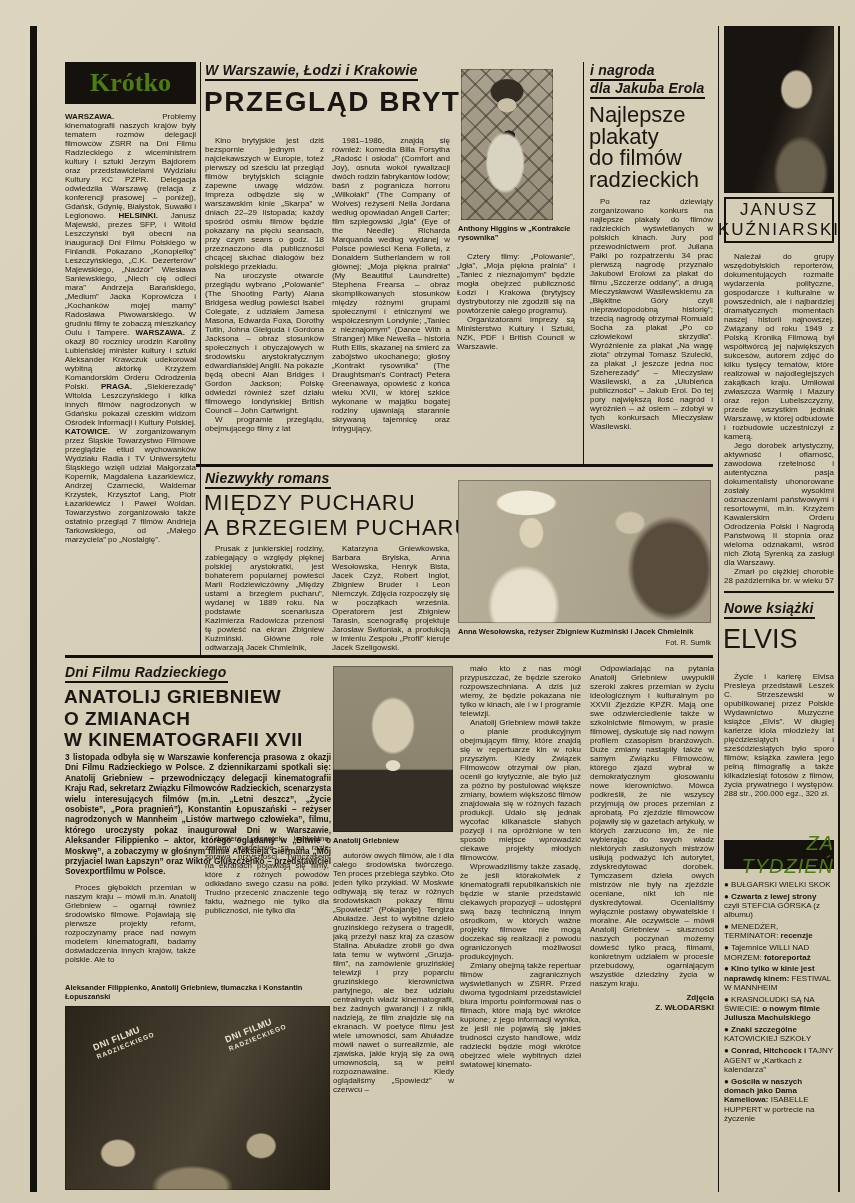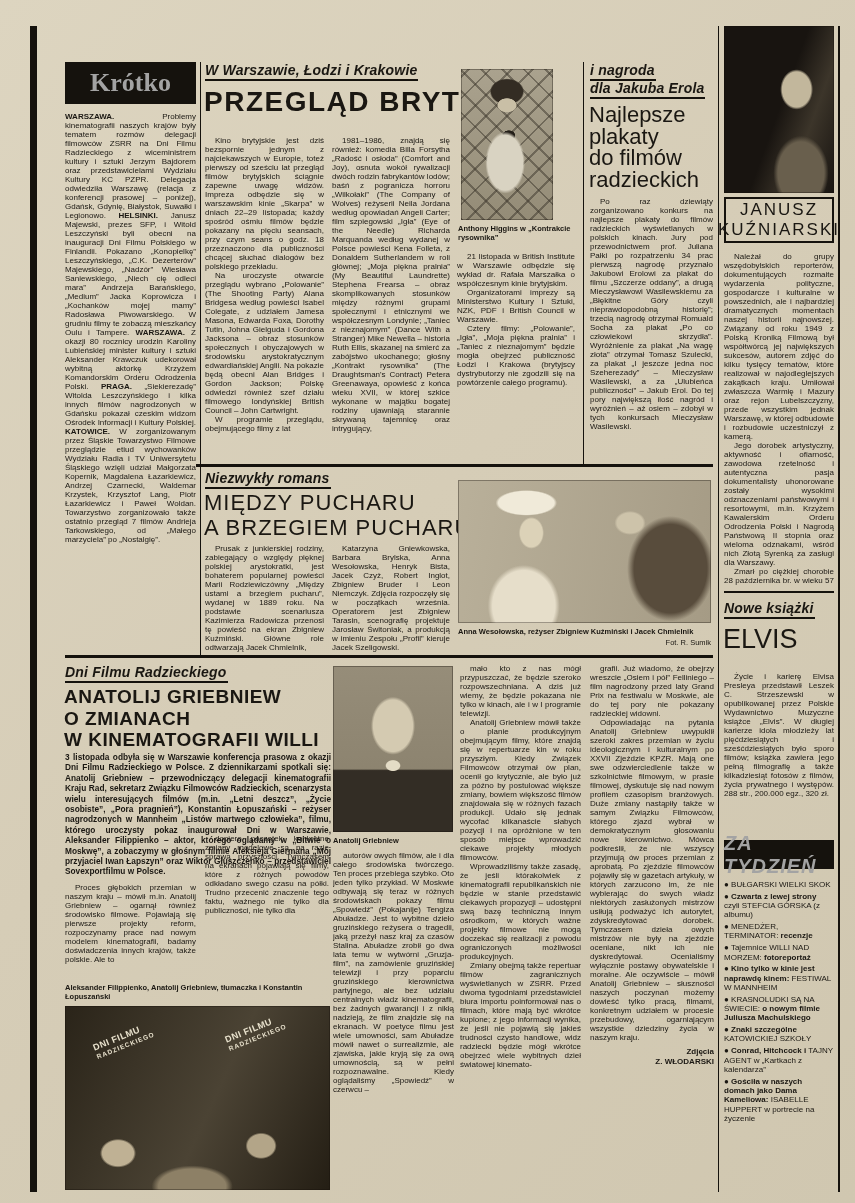--- a/index.html
+++ b/index.html
@@ -5,23 +5,23 @@
   html,body{margin:0;padding:0;background:#6e685c;}
   .page{position:relative;width:855px;height:1203px;margin:0 auto;overflow:hidden;
         background:linear-gradient(135deg,#ddd5c0 0%,#d6cdb7 45%,#d0c7b0 100%);
         font-family:"Liberation Sans",sans-serif;color:#1a1712;}
   .abs{position:absolute;}
   .rule{position:absolute;background:#15120d;}
   .bt{font-size:8px;line-height:9px;text-align:justify;overflow:hidden;}
   .bt p{margin:0;text-indent:10px;}
   .kicker{font-style:italic;font-size:14px;font-weight:bold;letter-spacing:.2px;
           display:inline-block;border-bottom:2px solid #15120d;padding:0 1px 1px 0;}
-  .blackbox{background:#15120d;color:#a3a3a3;display:flex;align-items:center;justify-content:center;}
+  .blackbox{background:#15120d;color:#4d7c0f;display:flex;align-items:center;justify-content:center;}
   .krotko-title{font-family:"Liberation Serif",serif;font-weight:bold;font-size:26px;}
-  .zt-title{font-weight:bold;font-style:italic;font-size:20px;letter-spacing:1px;}
+  .zt-title{font-weight:normal;font-style:italic;font-size:20px;letter-spacing:1px;text-align:right;}
   .hl-heavy{font-weight:bold;line-height:1;}
   .hl-light{font-weight:normal;line-height:1;}
   .cap{font-size:7.5px;font-weight:bold;line-height:9.2px;}
   .credit{font-size:7.5px;text-align:right;}
   .b{font-weight:bold;}
   .photo{position:absolute;box-shadow:0 0 0 1px rgba(20,15,10,.35) inset;}
   .ph-higgins{background:
     radial-gradient(ellipse 15px 11px at 50% 24%, #c9bfa6 60%, transparent 66%),
     radial-gradient(ellipse 26px 20px at 50% 15%, #332c23 60%, transparent 66%),
     radial-gradient(ellipse 32px 50px at 48% 62%, #d9d3c2 55%, transparent 62%),
@@ -87,23 +87,22 @@
       <p>Kino brytyjskie jest dziś bezspornie jednym z najciekawszych w Europie, toteż pierwszy od sześciu lat przegląd filmów brytyjskich ściągnie zapewne uwagę widzów. Impreza odbędzie się w warszawskim kinie „Skarpa” w dniach 22–29 listopada; każdy spośród ośmiu filmów będzie pokazany na pięciu seansach, przy czym seans o godz. 18 przeznaczono dla publiczności chcącej słuchać dialogów bez polskiego przekładu.</p>
       <p>Na uroczyste otwarcie przeglądu wybrano „Polowanie” (The Shooting Party) Alana Bridgesa według powieści Isabel Colegate, z udziałem Jamesa Masona, Edwarda Foxa, Dorothy Tutin, Johna Gielguda i Gordona Jacksona – obraz stosunków społecznych i obyczajowych w środowisku arystokratycznym edwardiańskiej Anglii. Na pokazie będą obecni Alan Bridges i Gordon Jackson; Polskę odwiedzi również szef działu filmowego londyńskiej British Council – John Cartwright.</p>
       <p>W programie przeglądu, obejmującego filmy z lat</p>
     </div>
     <div class="abs bt" style="left:332px;top:136px;width:118px;height:326px;">
       <p>1981–1986, znajdą się również: komedia Billa Forsytha „Radość i osłoda” (Comfort and Joy), osnuta wokół rywalizacji dwóch rodzin fabrykantów lodów; baśń z pogranicza horroru „Wilkołaki” (The Company of Wolves) reżyserii Neila Jordana według opowiadań Angeli Carter; film szpiegowski „Igła” (Eye of the Needle) Richarda Marquanda według wydanej w Polsce powieści Kena Folleta, z Donaldem Sutherlandem w roli głównej; „Moja piękna pralnia” (My Beautiful Laundrette) Stephena Frearsa – obraz skomplikowanych stosunków między różnymi grupami społecznymi i etnicznymi we współczesnym Londynie; „Taniec z nieznajomym” (Dance With a Stranger) Mike Newella – historia Ruth Ellis, skazanej na śmierć za zabójstwo ukochanego; głośny „Kontrakt rysownika” (The Draughtsman's Contract) Petera Greenawaya, opowieść z końca wieku XVII, w której szkice wykonane w majątku bogatej rodziny ujawniają starannie skrywaną tajemnicę oraz intrygujący,</p>
     </div>
     <div class="photo ph-higgins" style="left:461px;top:69px;width:92px;height:151px;"></div>
     <div class="abs cap" style="left:458px;top:224px;width:116px;">Anthony Higgins w „Kontrakcie rysownika”</div>
     <div class="abs bt" style="left:457px;top:252px;width:118px;height:210px;">
-      <p>21 listopada w British Institute w Warszawie odbędzie się wykład dr. Rafała Marszałka o współczesnym kinie brytyjskim.</p>
+      <p>Cztery filmy: „Polowanie”, „Igła”, „Moja piękna pralnia” i „Taniec z nieznajomym” będzie mogła obejrzeć publiczność Łodzi i Krakowa (brytyjscy dystrybutorzy nie zgodzili się na powtórzenie całego programu).</p>
       <p>Organizatorami imprezy są Ministerstwo Kultury i Sztuki, NZK, PDF i British Council w Warszawie.</p>
-      <p>Cztery filmy: „Polowanie”, „Igła”, „Moja piękna pralnia” i „Taniec z nieznajomym” będzie mogła obejrzeć publiczność Łodzi i Krakowa (brytyjscy dystrybutorzy nie zgodzili się na powtórzenie całego programu).</p>
     </div>
   </section>
 
   <section>
     <div class="abs" style="left:205px;top:469px;">
       <span class="kicker">Niezwykły romans</span>
     </div>
     <div class="abs hl-light" style="left:204px;top:490px;font-size:22px;line-height:25px;letter-spacing:1px;">
       <div>MIĘDZY PUCHARU</div>
       <div>A BRZEGIEM PUCHARU</div>
@@ -177,21 +176,21 @@
     </div>
   </section>
 
   <section>
     <div class="abs" style="left:65px;top:663px;text-align:center;">
       <span class="kicker">Dni Filmu Radzieckiego</span>
     </div>
     <div class="abs hl-heavy" style="left:64px;top:686px;font-size:19px;line-height:21.5px;letter-spacing:.5px;">
       <div>ANATOLIJ GRIEBNIEW</div>
       <div>O ZMIANACH</div>
-      <div>W KINEMATOGRAFII WILLI</div>
+      <div>W KINEMATOGRAFII XVII</div>
     </div>
     <div class="abs lead" style="left:65px;top:752px;width:266px;height:126px;">3 listopada odbyła się w Warszawie konferencja prasowa z okazji Dni Filmu Radzieckiego w Polsce. Z dziennikarzami spotkali się: Anatolij Griebniew – przewodniczący delegacji kinematografii Kraju Rad, sekretarz Związku Filmowców Radzieckich, scenarzysta wielu interesujących filmów (m.in. „Letni deszcz”, „Życie osobiste”, „Pora pragnień”), Konstantin Łopuszański – reżyser nagrodzonych w Mannheim „Listów martwego człowieka”, filmu, którego uroczysty pokaz inaugurował Dni w Warszawie, Aleksander Filippienko – aktor, którego oglądamy w „Bitwie o Moskwę”, a zobaczymy w głośnym filmie Aleksieja Giermana „Mój przyjaciel Iwan Łapszyn” oraz Wiktor Głuszczenko – przedstawiciel Sovexportfilmu w Polsce.</div>
     <div class="abs bt" style="left:65px;top:883px;width:131px;height:98px;">
       <p>Proces głębokich przemian w naszym kraju – mówił m.in. Anatolij Griebniew – ogarnął również środowisko filmowe. Pojawiają się pierwsze projekty reform, rozpoczynamy prace nad nowym modelem kinematografii, badamy doświadczenia innych krajów, także polskie. Ale to</p>
     </div>
     <div class="abs bt" style="left:205px;top:834px;width:124px;height:98px;">
       <p class="noind">dopiero początek, konkretne zmiany modelowe są na razie sprawą przyszłości. Tymczasem na ekranach pojawiają się filmy, które z różnych powodów odkładano swego czasu na półki. Trudno przecenić znaczenie tego faktu, ważnego nie tylko dla publiczności, nie tylko dla</p>
     </div>
     <div class="abs cap" style="left:65px;top:983px;width:266px;">Aleksander Filippienko, Anatolij Griebniew, tłumaczka i Konstantin Łopuszański</div>
     <div class="photo ph-conference" style="left:65px;top:1006px;width:265px;height:184px;">
@@ -209,21 +208,20 @@
     <div class="abs bt" style="left:333px;top:851px;width:121px;height:339px;">
       <p class="noind">autorów owych filmów, ale i dla całego środowiska twórczego. Ten proces przebiega szybko. Oto jeden tylko przykład. W Moskwie odbywają się teraz w różnych środowiskach pokazy filmu „Spowiedź” (Pokajanije) Tengiza Abuładze. Jest to wybitne dzieło gruzińskiego reżysera o tragedii, jaką przeżył nasz kraj za czasów Stalina. Abuładze zrobił go dwa lata temu w wytwórni „Gruzja-film”, na zamówienie gruzińskiej telewizji i przy poparciu gruzińskiego kierownictwa partyjnego, ale bez udziału centralnych władz kinematografii, bez żadnych gwarancji i z nikłą nadzieją, że film znajdzie się na ekranach. W poetyce filmu jest wiele umowności, sam Abuładze mówił nawet o surrealizmie, ale zjawiska, jakie kryją się za ową umownością, są w pełni rozpoznawalne. Kiedy oglądaliśmy „Spowiedź” w czerwcu –</p>
     </div>
     <div class="abs bt" style="left:460px;top:664px;width:121px;height:526px;">
       <p class="noind">mało kto z nas mógł przypuszczać, że będzie szeroko rozpowszechniana. A dziś już wiemy, że będzie pokazana nie tylko w kinach, ale i w I programie telewizji.</p>
       <p>Anatolij Griebniew mówił także o planie produkcyjnym obejmującym filmy, które znajdą się w repertuarze kin w roku przyszłym. Kiedy Związek Filmowców otrzymał ów plan, ocenił go krytycznie, ale było już za późno by postulować większe zmiany, bowiem większość filmów znajdowała się w różnych fazach produkcji. Udało się jednak wycofać kilkanaście słabych pozycji i na opróżnione w ten sposób miejsce wprowadzić ciekawe projekty młodych filmowców.</p>
       <p>Wprowadziliśmy także zasadę, że jeśli którakolwiek z kinematografii republikańskich nie będzie w stanie przedstawić ciekawych propozycji – udostępni swą bazę techniczną innym ośrodkom, w których ważne projekty filmowe nie mogą doczekać się realizacji z powodu ograniczonych możliwości produkcyjnych.</p>
       <p>Zmiany obejmą także repertuar filmów zagranicznych wyświetlanych w ZSRR. Przed dwoma tygodniami przedstawiciel biura importu poinformował nas o filmach, które mają być wkrótce kupione; z jego informacji wynika, że jeśli nie pojawią się jakieś trudności czysto handlowe, widz radziecki będzie mógł wkrótce obejrzeć wiele wybitnych dzieł światowej kinemato-</p>
     </div>
     <div class="abs bt" style="left:590px;top:664px;width:124px;height:526px;">
-      <p class="noind">grafii. Już wiadomo, że obejrzy wreszcie „Osiem i pół” Felliniego – film nagrodzony przed laty Grand Prix na festiwalu w Moskwie, ale do tej pory nie pokazany radzieckiej widowni.</p>
       <p>Odpowiadając na pytania Anatolij Griebniew uwypuklił szeroki zakres przemian w życiu ideologicznym i kulturalnym po XXVII Zjeździe KPZR. Mają one swe odzwierciedlenie także w szkolnictwie filmowym, w prasie filmowej, dyskutuje się nad nowym profilem czasopism branżowych. Duże zmiany nastąpiły także w samym Związku Filmowców, którego zjazd wybrał w demokratycznym głosowaniu nowe kierownictwo. Mówca podkreślił, że nie wszyscy przyjmują ów proces przemian z aprobatą. Po zjeździe filmowców pojawiły się w gazetach artykuły, w których zarzucono im, że nie wybierając do swych władz niektórych zasłużonych mistrzów usiłują podważyć ich autorytet, zdyskredytować dorobek. Tymczasem dzieła owych mistrzów nie były na zjeździe oceniane, nikt ich nie dyskredytował. Ocenialiśmy wyłącznie postawy obywatelskie i moralne. Ale oczywiście – mówił Anatolij Griebniew – słuszności naszych poczynań możemy dowieść tylko pracą, filmami, konkretnym udziałem w procesie przebudowy, ogarniającym wszystkie dziedziny życia w naszym kraju.</p>
       <div style="text-align:right;font-weight:bold;font-size:8px;line-height:9.5px;margin-top:5px;">
         <div>Zdjęcia</div>
         <div>Z. WŁODARSKI</div>
       </div>
     </div>
   </section>
 
 </div>
 

